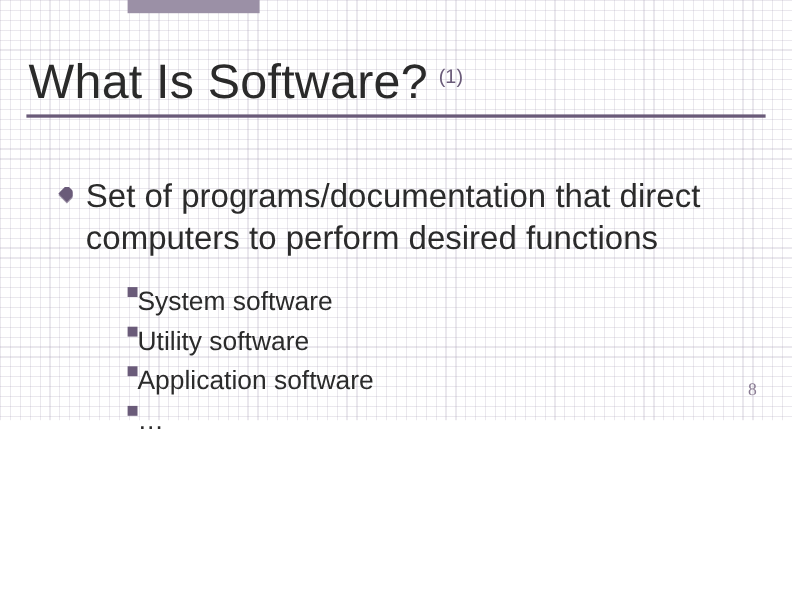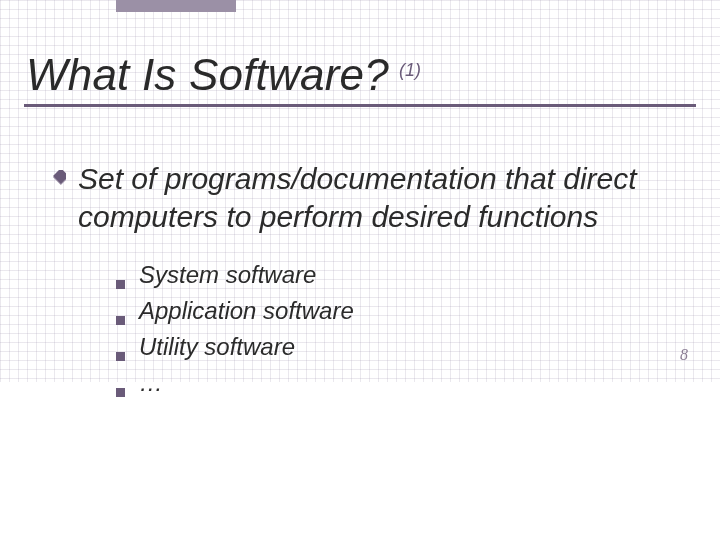--- a/index.html
+++ b/index.html
@@ -13,21 +13,20 @@
     color: #2b2b2b;
   }
   .slide {
     position: relative;
     width: 720px;
     height: 382px;
     box-sizing: border-box;
     background-image:
       repeating-linear-gradient(to right, rgba(160,150,175,0.22) 0, rgba(160,150,175,0.22) 1px, transparent 1px, transparent 9px),
       repeating-linear-gradient(to bottom, rgba(160,150,175,0.22) 0, rgba(160,150,175,0.22) 1px, transparent 1px, transparent 9px);
-    font-style: italic;
   }
   .top-accent {
     position: absolute;
     top: 0;
     left: 116px;
     width: 120px;
     height: 12px;
     background: #9b90a6;
   }
   .title-wrap {
@@ -74,22 +73,21 @@
   .l1-text {
     font-size: 30px;
     line-height: 1.28;
     color: #2b2b2b;
   }
   .sublist {
     margin: 24px 0 0 66px;
   }
   .sub-item {
     display: flex;
-    align-items: flex-end;
-    gap: 14px;
+    align-items: flex-start;
     margin: 8px 0;
   }
   .square {
     width: 9px;
     height: 9px;
     background: #6a5b79;
     flex: 0 0 auto;
   }
   .sub-text {
     font-size: 24px;
@@ -129,25 +127,25 @@
       <span class="l1-text">Set of programs/documentation that direct computers to perform desired functions</span>
     </div>
 
     <div class="sublist">
       <div class="sub-item">
         <span class="square"></span>
         <span class="sub-text">System software</span>
       </div>
       <div class="sub-item">
         <span class="square"></span>
-        <span class="sub-text">Application software</span>
+        <span class="sub-text">Utility software</span>
       </div>
       <div class="sub-item">
         <span class="square"></span>
-        <span class="sub-text">Utility software</span>
+        <span class="sub-text">Application software</span>
       </div>
       <div class="sub-item">
         <span class="square"></span>
         <span class="sub-text">…</span>
       </div>
     </div>
   </div>
 
   <div class="pagenum">8</div>
 

